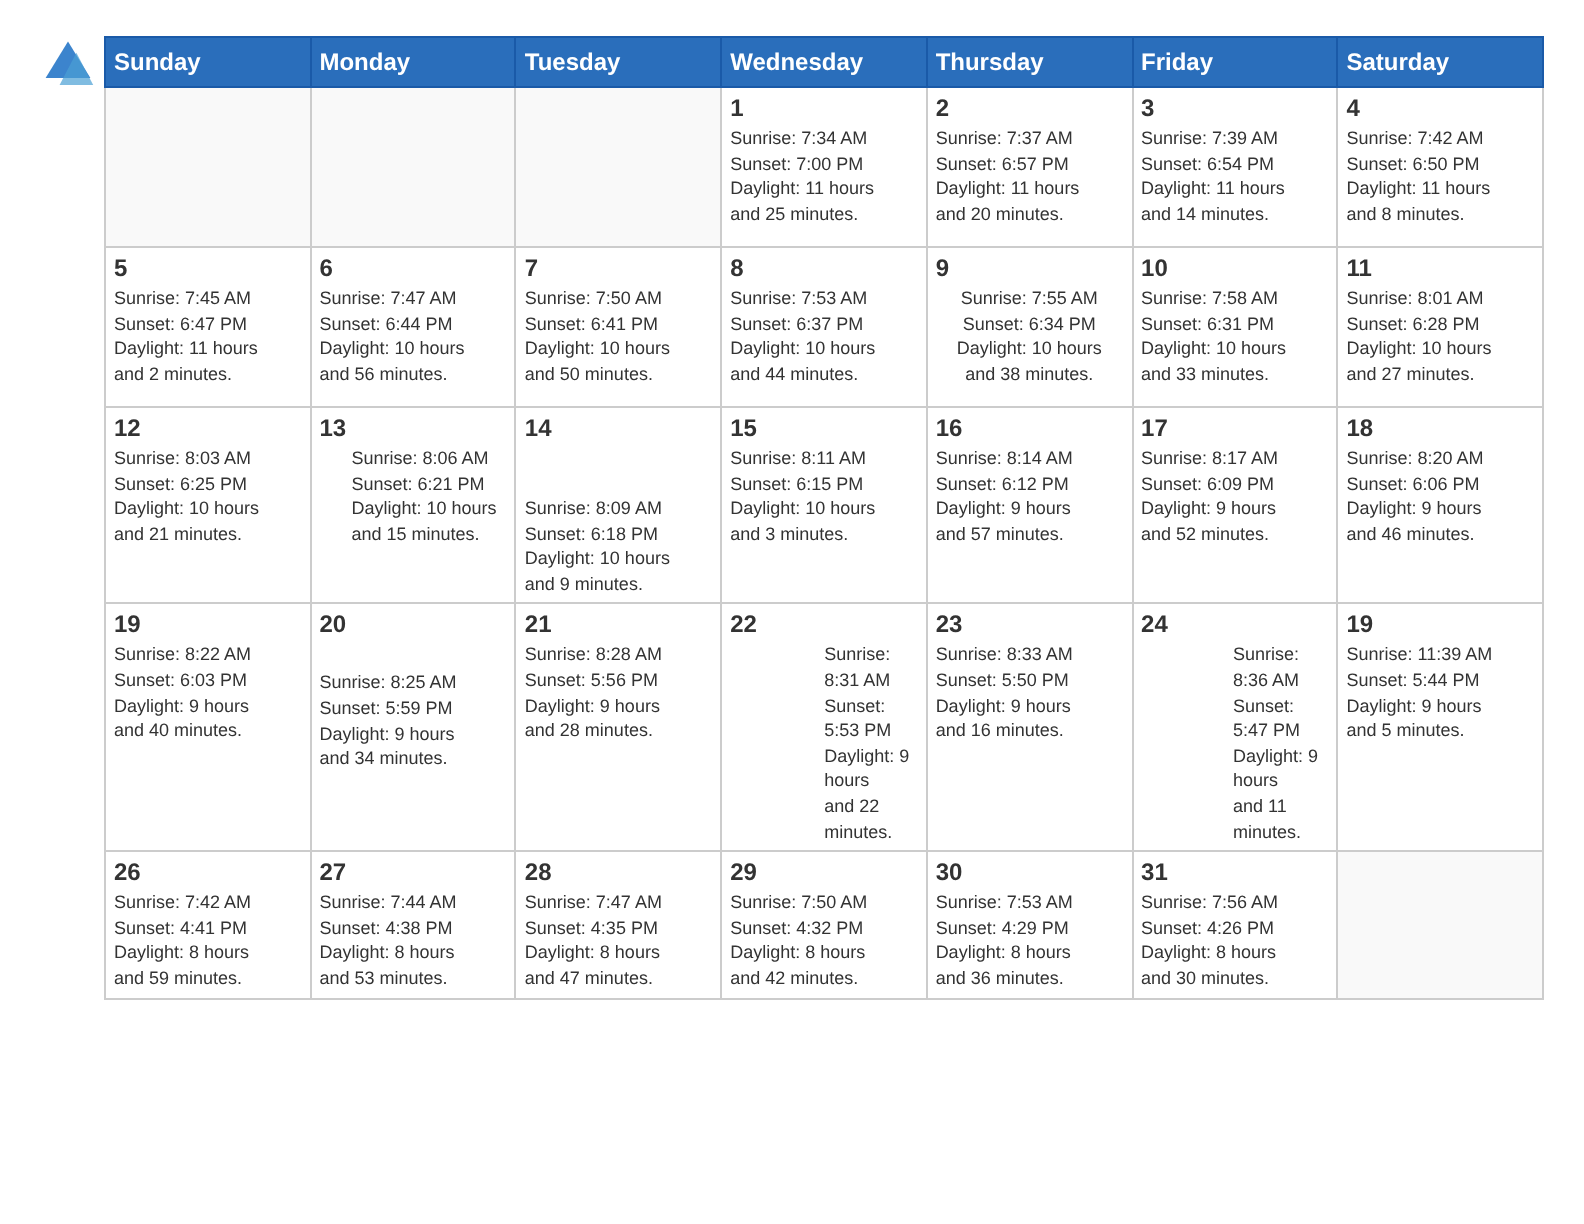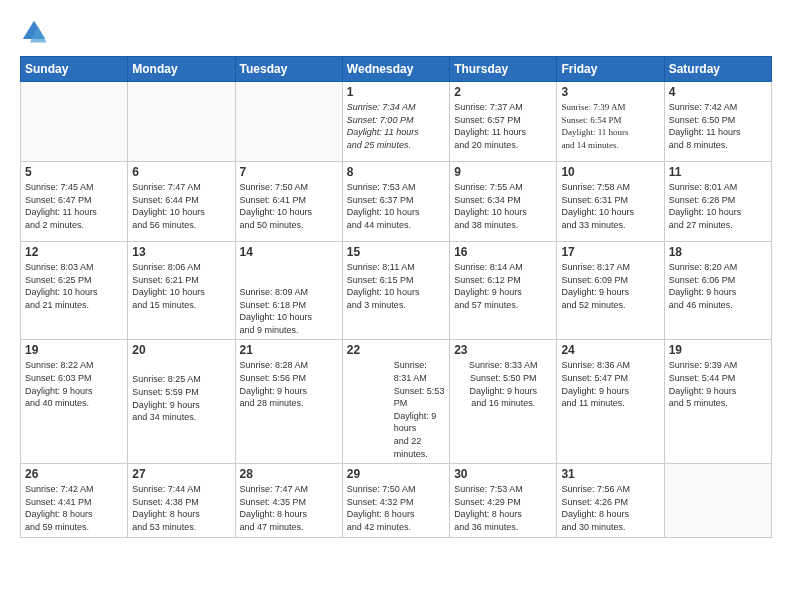--- a/index.html
+++ b/index.html
@@ -8,21 +8,20 @@
       height: 612px;
       font-family: Arial, sans-serif;
       background: #fff;
       overflow: hidden;
     }
     .page {
       width: 792px;
       height: 448px;
       padding: 18px 20px 14px 20px;
       display: flex;
-      flex-direction: column;
     }
     .header {
       display: flex;
       justify-content: space-between;
       align-items: flex-start;
       margin-bottom: 10px;
     }
     .logo {
       display: flex;
       align-items: center;
@@ -129,35 +128,35 @@
           <th>Saturday</th>
         </tr>
     </thead>
     <tbody id="calendar-body">
     <tr>
           <td class="empty"></td>
           <td class="empty"></td>
           <td class="empty"></td>
           <td>
             <div class="day-number">1</div>
-            <div class="day-info" style="white-space: pre-line; font-style: italic;">Sunrise: 7:34 AM
+            <div class="day-info" style="white-space: pre-line;">Sunrise: 7:34 AM
 Sunset: 7:00 PM
 Daylight: 11 hours
 and 25 minutes.</div>
           </td>
           <td>
             <div class="day-number">2</div>
             <div class="day-info" style="white-space: pre-line;">Sunrise: 7:37 AM
 Sunset: 6:57 PM
 Daylight: 11 hours
 and 20 minutes.</div>
           </td>
           <td>
             <div class="day-number">3</div>
-            <div class="day-info" style="white-space: pre-line; font-family: Liberation Serif, serif;">Sunrise: 7:39 AM
+            <div class="day-info" style="white-space: pre-line;">Sunrise: 7:39 AM
 Sunset: 6:54 PM
 Daylight: 11 hours
 and 14 minutes.</div>
           </td>
           <td>
             <div class="day-number">4</div>
             <div class="day-info" style="white-space: pre-line;">Sunrise: 7:42 AM
 Sunset: 6:50 PM
 Daylight: 11 hours
 and 8 minutes.</div>
@@ -187,21 +186,21 @@
           </td>
           <td>
             <div class="day-number">8</div>
             <div class="day-info" style="white-space: pre-line;">Sunrise: 7:53 AM
 Sunset: 6:37 PM
 Daylight: 10 hours
 and 44 minutes.</div>
           </td>
           <td>
             <div class="day-number">9</div>
-            <div class="day-info" style="white-space: pre-line;">Sunrise: 7:55 AM
+            <div class="day-info" style="white-space: pre-line; text-align: center;">Sunrise: 7:55 AM
 Sunset: 6:34 PM
 Daylight: 10 hours
 and 38 minutes.</div>
           </td>
           <td>
             <div class="day-number">10</div>
             <div class="day-info" style="white-space: pre-line;">Sunrise: 7:58 AM
 Sunset: 6:31 PM
 Daylight: 10 hours
 and 33 minutes.</div>
@@ -217,21 +216,21 @@
         <tr>
           <td>
             <div class="day-number">12</div>
             <div class="day-info" style="white-space: pre-line;">Sunrise: 8:03 AM
 Sunset: 6:25 PM
 Daylight: 10 hours
 and 21 minutes.</div>
           </td>
           <td>
             <div class="day-number">13</div>
-            <div class="day-info" style="white-space: pre-line;">Sunrise: 8:06 AM
+            <div class="day-info" style="white-space: pre-line; margin-left: 16px;">Sunrise: 8:06 AM
 Sunset: 6:21 PM
 Daylight: 10 hours
 and 15 minutes.</div>
           </td>
           <td>
             <div class="day-number">14</div>
             <div class="day-info" style="white-space: pre-line; margin-top: 27px;">Sunrise: 8:09 AM
 Sunset: 6:18 PM
 Daylight: 10 hours
 and 9 minutes.</div>
@@ -289,35 +288,35 @@
           </td>
           <td>
             <div class="day-number">22</div>
             <div class="day-info" style="white-space: pre-line; margin-left: 47px;">Sunrise: 8:31 AM
 Sunset: 5:53 PM
 Daylight: 9 hours
 and 22 minutes.</div>
           </td>
           <td>
             <div class="day-number">23</div>
-            <div class="day-info" style="white-space: pre-line; text-align: center;">Sunrise: 8:33 AM
+            <div class="day-info" style="white-space: pre-line;">Sunrise: 8:33 AM
 Sunset: 5:50 PM
 Daylight: 9 hours
 and 16 minutes.</div>
           </td>
           <td>
             <div class="day-number">24</div>
-            <div class="day-info" style="white-space: pre-line;">Sunrise: 8:36 AM
+            <div class="day-info" style="white-space: pre-line; margin-left: 46px;">Sunrise: 8:36 AM
 Sunset: 5:47 PM
 Daylight: 9 hours
 and 11 minutes.</div>
           </td>
           <td>
             <div class="day-number">19</div>
-            <div class="day-info" style="white-space: pre-line;">Sunrise: 9:39 AM
+            <div class="day-info" style="white-space: pre-line;">Sunrise: 11:39 AM
 Sunset: 5:44 PM
 Daylight: 9 hours
 and 5 minutes.</div>
           </td>
         </tr>
         <tr>
           <td>
             <div class="day-number">26</div>
             <div class="day-info" style="white-space: pre-line;">Sunrise: 7:42 AM
 Sunset: 4:41 PM

